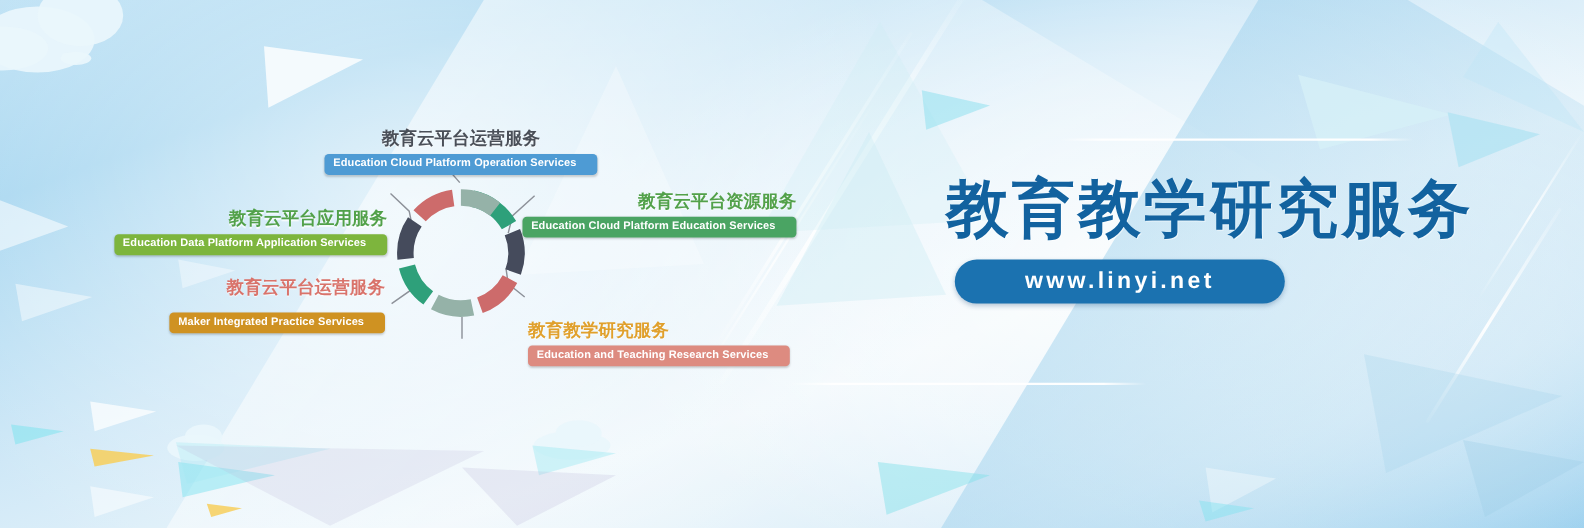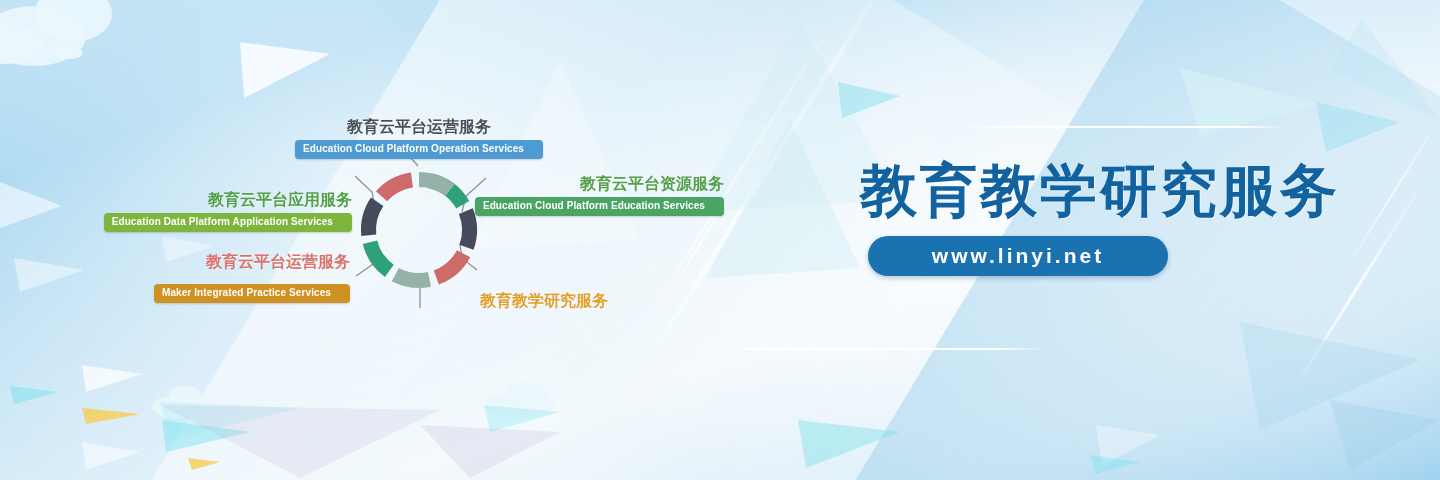--- a/index.html
+++ b/index.html
@@ -183,20 +183,21 @@
       <div><span class="en" style="background:#7db53d;">Education Data Platform Application Services</span></div>
     </div>
 
     <div class="node align-left" style="left:472px;top:172px;width:252px;text-align:right;">
       <div class="cn" style="color:#52a14a;">教育云平台资源服务</div>
       <div><span class="en" style="background:#4aa463;">Education Cloud Platform Education Services</span></div>
     </div>
 
     <div class="node align-left" style="left:480px;top:244px;width:250px;">
       <div class="cn" style="color:#e0a02c;margin-top:45px;">教育教学研究服务</div>
+      <div><span class="en" style="background:#dd8b80;">Education and Teaching Research Services</span></div>
     </div>
 
     <div class="node align-right" style="left:110px;top:250px;width:240px;">
       <div class="cn" style="color:#d9736b;">教育云平台运营服务</div>
       <div><span class="en" style="background:#cf9222;margin-top:11px;">Maker Integrated Practice Services</span></div>
     </div>
 
     <div class="node align-center" style="left:292px;top:298px;width:256px;">
     </div>
   </div>

